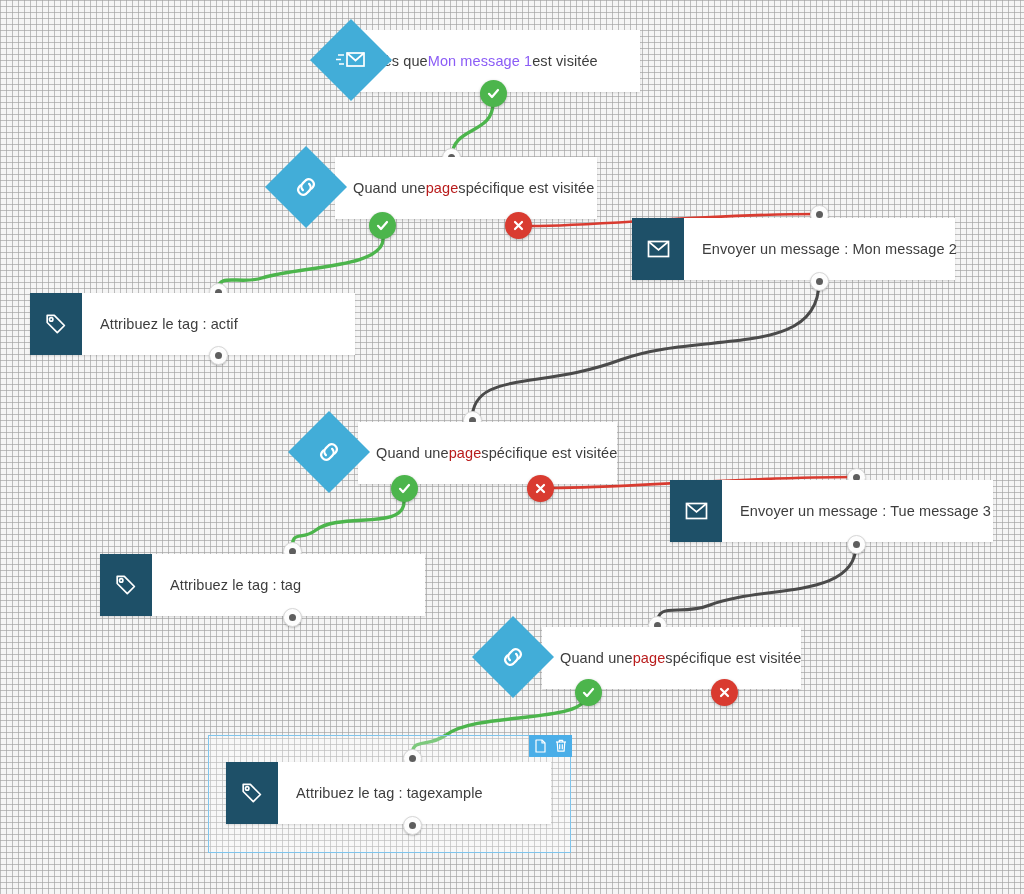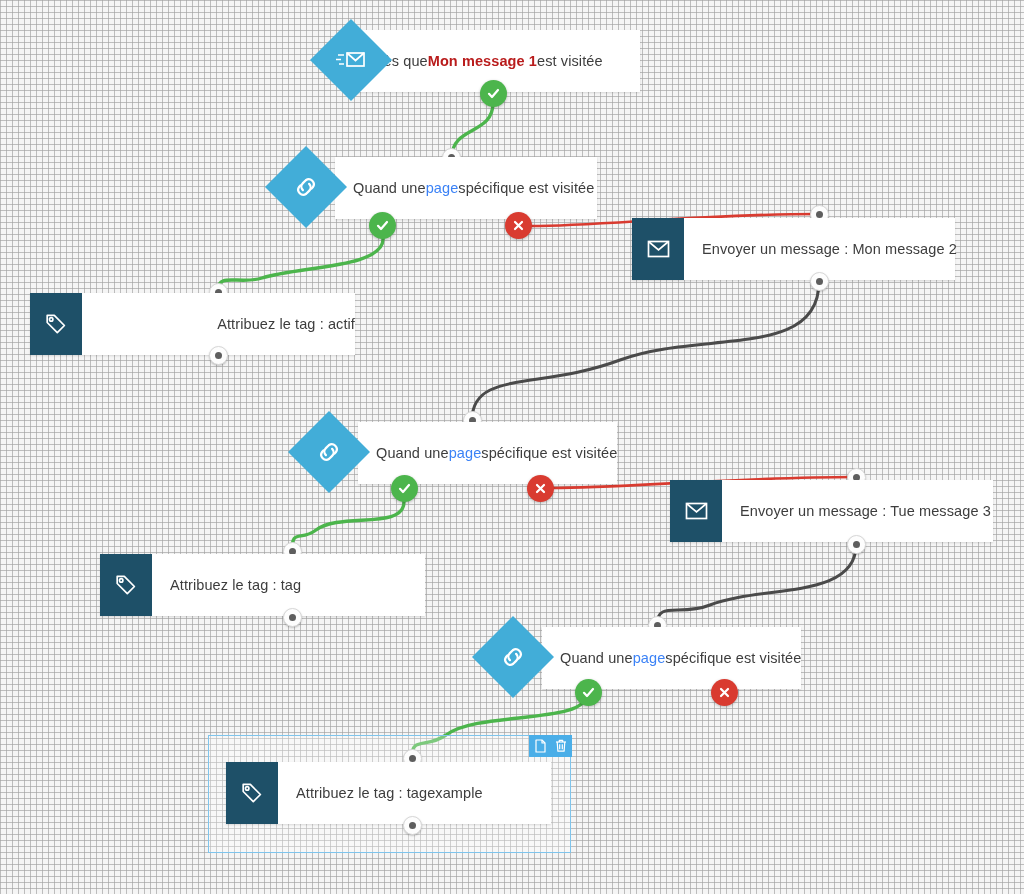--- a/index.html
+++ b/index.html
@@ -38,22 +38,22 @@
     height: 62px;
   }
   .node .label {
     display: flex; align-items: center;
     font-size: 14.5px;
     color: #3d3d3d;
     white-space: nowrap;
     padding-left: 18px;
     letter-spacing: .1px;
   }
-  .node .label b { font-weight: bold; color: #b91c1c; }
-  .node .label .lnk { color: #3b82f6; }
+  .node .label b { font-weight: normal; color: #8b5cf6; }
+  .node .label .lnk { color: #b91c1c; }
 
   
   .icon-square {
     width: 52px; flex: 0 0 52px;
     background: #1e5068;
     display: flex; align-items: center; justify-content: center;
   }
   
   .trigger {
     position: absolute;
@@ -184,21 +184,21 @@
       <svg width="23" height="18" viewBox="0 0 23 18" fill="none" stroke="#ffffff" stroke-width="1.7">
         <rect x="1.5" y="1.5" width="20" height="15"></rect>
         <path d="M1.5 1.5 L11.5 10 L21.5 1.5"></path>
       </svg>
     </div>
     <div class="label">Envoyer un message : Mon message 2</div>
   </div>
   <div class="port" style="left:810px; top:272px;"></div>
 
   <div class="port" style="left:209px; top:283px;"></div>
-  <div class="node" style="left:30px; top:293px; width:325px;justify-content:space-between;">
+  <div class="node" style="left:30px; top:293px; width:325px;">
     <div class="icon-square">
       <svg width="24" height="24" viewBox="0 0 24 24" fill="none" stroke="#ffffff" stroke-width="1.7" stroke-linejoin="round">
         <path d="M3.2 10.5 L3.2 3.4 L10.3 3.4 L20.4 13.5 L13.3 20.6 Z"></path>
         <circle cx="7.2" cy="7.4" r="1.7"></circle>
       </svg>
     </div>
     <div class="label">Attribuez le tag : actif</div>
   </div>
   <div class="port" style="left:209px; top:346px;"></div>
 

